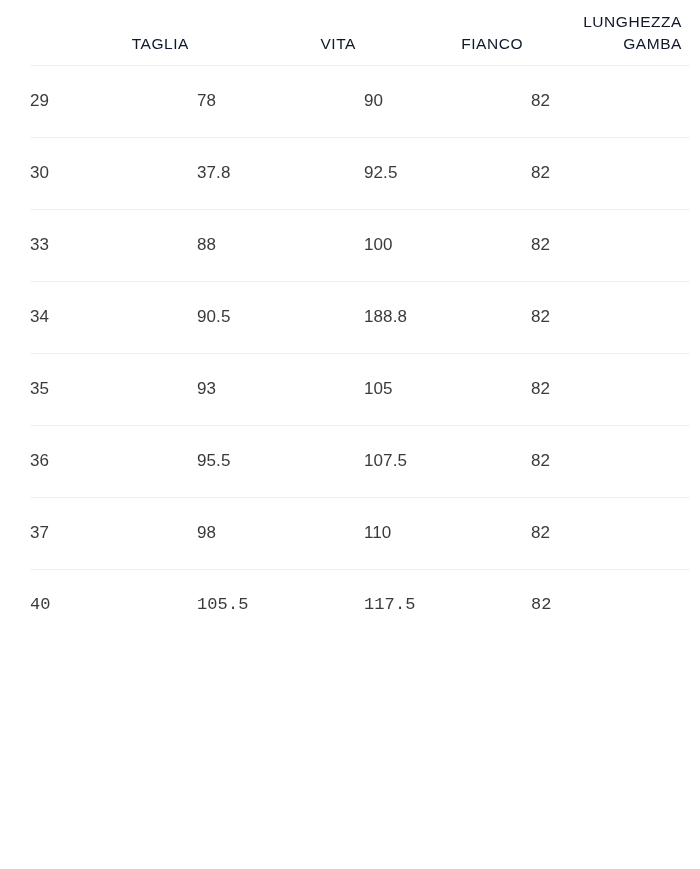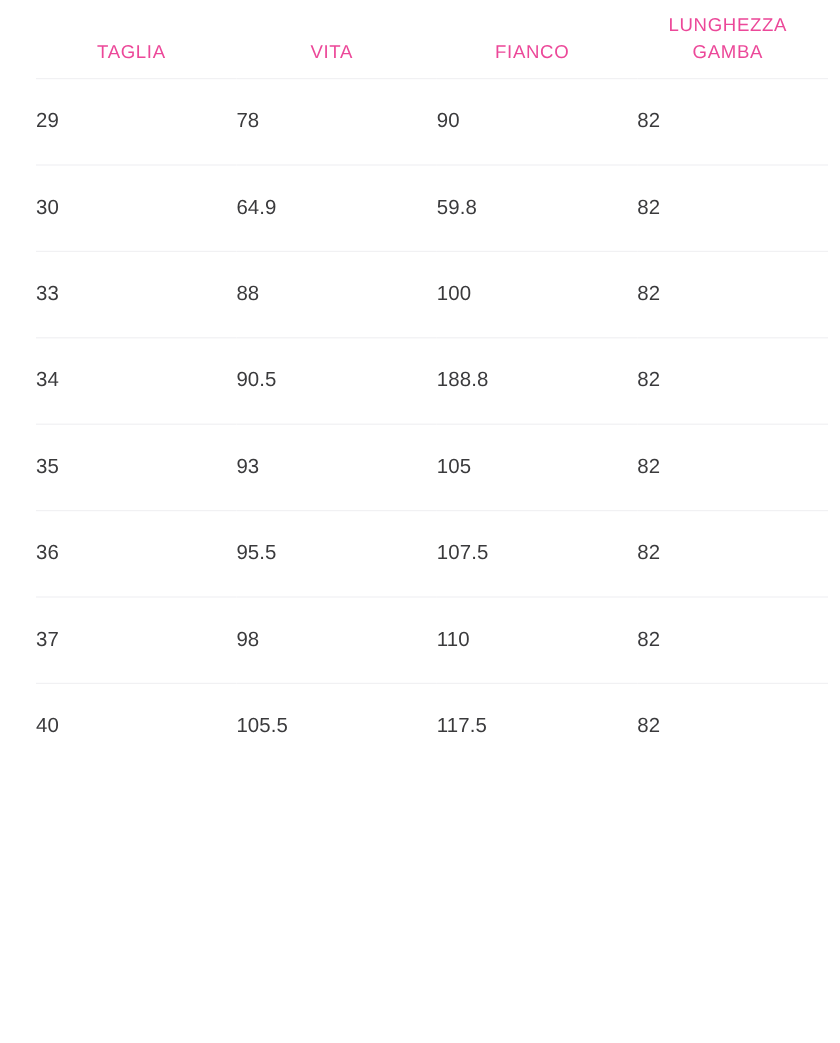--- a/index.html
+++ b/index.html
@@ -30,26 +30,26 @@
     border-collapse: collapse;
     table-layout: fixed;
   }
 
   table.size-table col.c1 { width: 167px; }
   table.size-table col.c2 { width: 167px; }
   table.size-table col.c3 { width: 167px; }
   table.size-table col.c4 { width: 159px; }
 
   thead th {
-    text-align: center;
+    text-align: right;
     vertical-align: bottom;
     font-size: 15.5px;
     font-weight: 400;
     letter-spacing: 0.55px;
-    color: #ec4899;
+    color: #0f172a;
     line-height: 22px;
     padding: 9px 8px 10px 0;
     height: 65px;
     box-sizing: border-box;
     border-bottom: 1px solid #f1f1f3;
   }
 
   thead th .hdr-line {
     display: block;
     white-space: normal;
@@ -64,20 +64,21 @@
     letter-spacing: 0.1px;
     line-height: 22px;
     height: 72px;
     padding: 0 8px 0 0;
     box-sizing: border-box;
     border-bottom: 1px solid #f1f1f3;
   }
 
   tbody tr:last-child td {
     border-bottom: none;
+    font-family: Liberation Mono, monospace;
   }
 </style>
 </head>
 <body>
 
 <div class="size-table-wrap">
   <table class="size-table">
     <colgroup>
       <col class="c1">
         <col class="c2">
@@ -103,22 +104,22 @@
     </thead>
     <tbody>
       <tr>
         <td>29</td>
         <td>78</td>
         <td>90</td>
         <td>82</td>
       </tr>
       <tr>
         <td>30</td>
-        <td>64.9</td>
-        <td>59.8</td>
+        <td>37.8</td>
+        <td>92.5</td>
         <td>82</td>
       </tr>
       <tr>
         <td>33</td>
         <td>88</td>
         <td>100</td>
         <td>82</td>
       </tr>
       <tr>
         <td>34</td>

